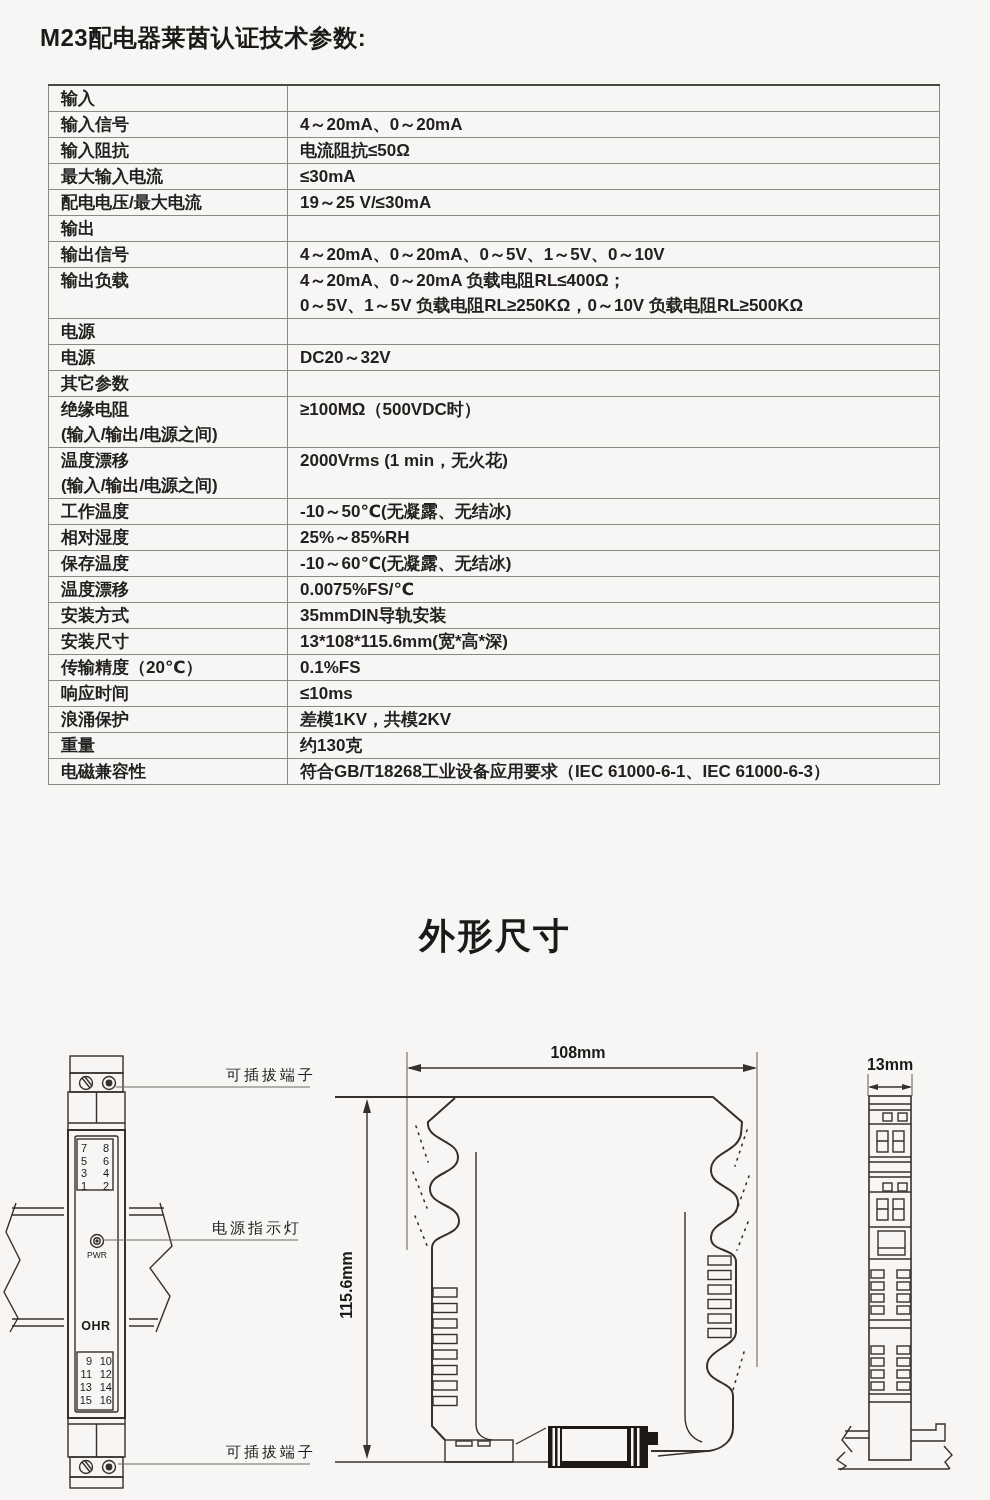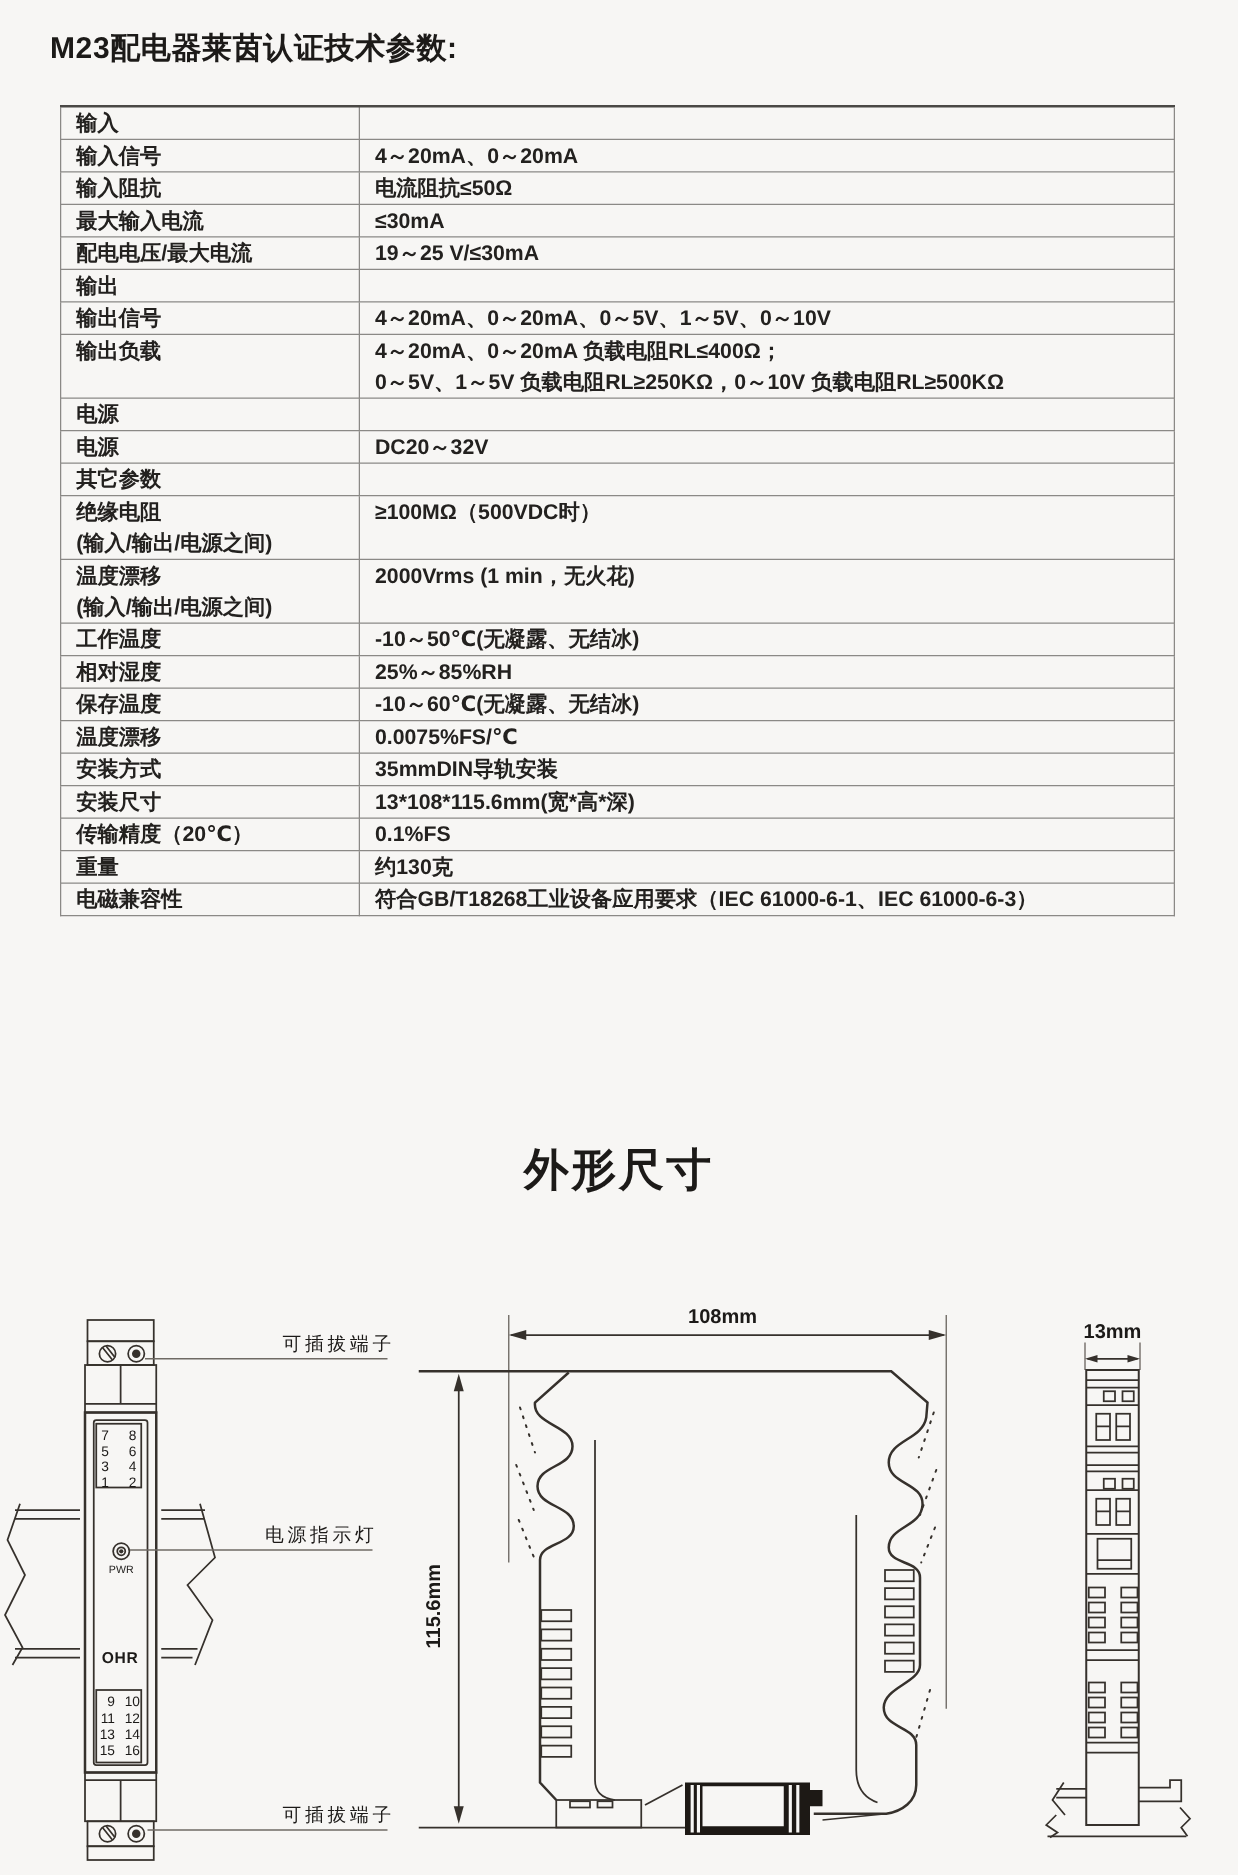--- a/index.html
+++ b/index.html
@@ -135,20 +135,28 @@
         <td class="c-label">安装方式</td>
         <td class="c-value">35mmDIN导轨安装</td>
       </tr>
       <tr>
         <td class="c-label">安装尺寸</td>
         <td class="c-value">13*108*115.6mm(宽*高*深)</td>
       </tr>
       <tr>
         <td class="c-label">传输精度（20℃）</td>
         <td class="c-value">0.1%FS</td>
+      </tr>
+      <tr>
+        <td class="c-label">响应时间</td>
+        <td class="c-value">≤10ms</td>
+      </tr>
+      <tr>
+        <td class="c-label">浪涌保护</td>
+        <td class="c-value">差模1KV，共模2KV</td>
       </tr>
       <tr>
         <td class="c-label">重量</td>
         <td class="c-value">约130克</td>
       </tr>
       <tr>
         <td class="c-label">电磁兼容性</td>
         <td class="c-value">符合GB/T18268工业设备应用要求（IEC 61000-6-1、IEC 61000-6-3）</td>
       </tr>
     </tbody>

